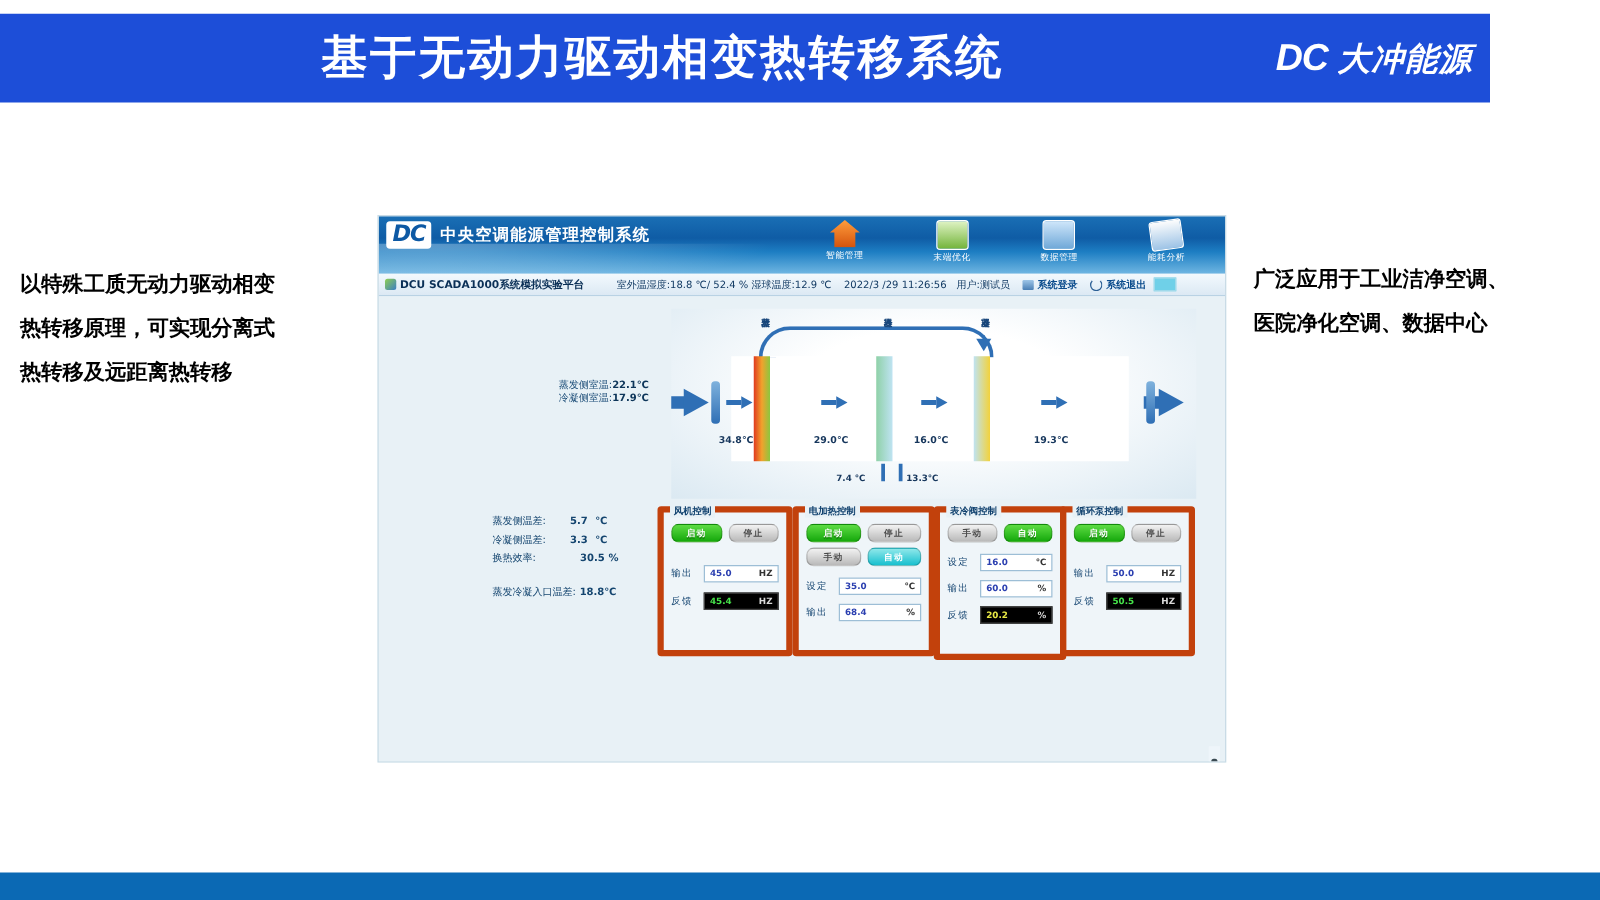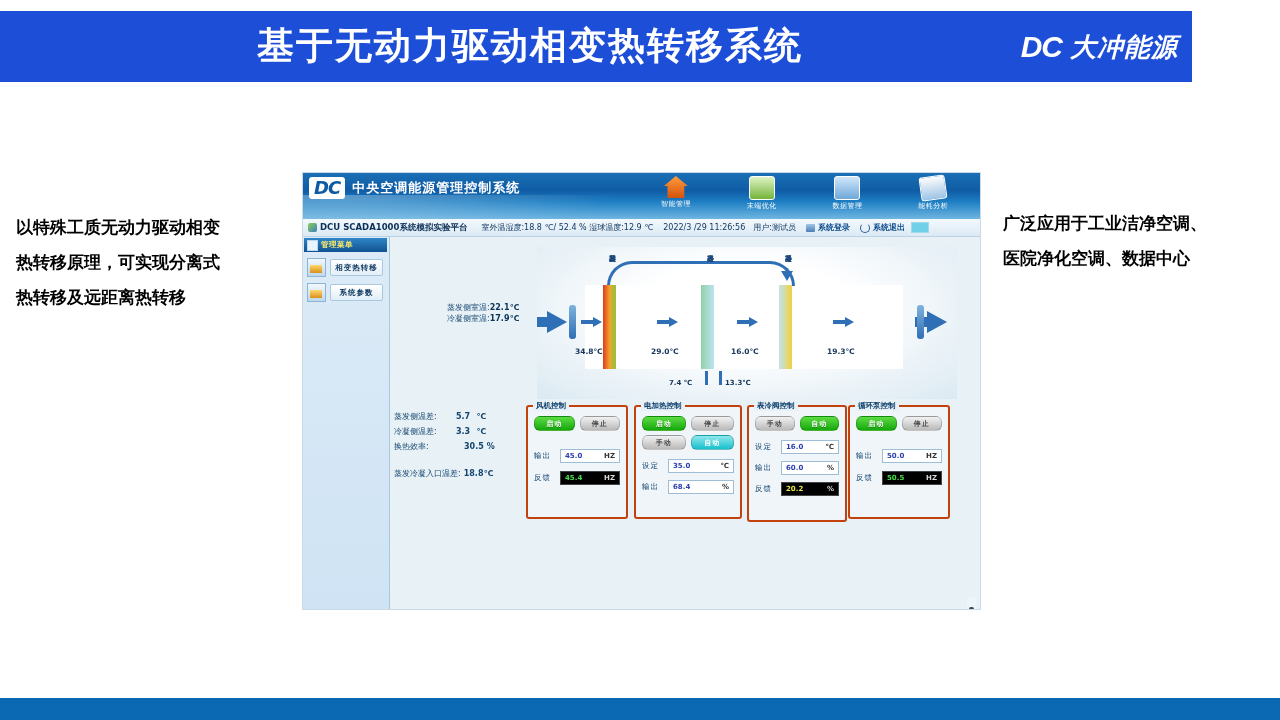--- a/index.html
+++ b/index.html
@@ -66,21 +66,21 @@
     transform:rotate(-8deg);}
   .navlabel{color:#ffffff;font-size:7px;margin-top:1px;letter-spacing:.5px;}
   .scada-status{
     position:relative;height:17px;width:100%;
     background:linear-gradient(180deg,#f3f9fd,#dce9f4);
     border-bottom:1px solid #b9d2e4;display:flex;align-items:center;font-size:8px;color:#123a63;
   }
   .st-dot{width:9px;height:9px;margin:0 3px 0 5px;border-radius:2px;
     background:linear-gradient(135deg,#8fd04f,#3b7ec6);}
   .st-title{font-weight:bold;font-size:8.5px;color:#0a2f56;}
-  .st-env{margin-left:14px;letter-spacing:0px;}
+  .st-env{margin-left:26px;letter-spacing:0px;}
   .st-time{margin-left:10px;}
   .st-user{margin-left:8px;}
   .st-link{margin-left:10px;color:#0a4b8c;font-weight:bold;display:flex;align-items:center;gap:3px;}
   .st-ico{width:9px;height:8px;background:linear-gradient(180deg,#9fc6e8,#4a7fb5);border-radius:1px;}
   .st-pow{width:8px;height:8px;border:1.2px solid #2b5f95;border-radius:50%;
     border-top-color:transparent;}
   .st-chip{width:16px;height:9px;margin-left:6px;background:#6fd0e8;border:1px solid #9fd9ea;}
   .scada-body{position:relative;height:375px;width:100%;background:#e8f1f6;}
   
   .sb{
@@ -146,21 +146,21 @@
   .tmp-bottom{position:absolute;top:132px;font-size:7px;font-weight:bold;color:#16365c;}
   .tick{position:absolute;top:124px;width:3px;height:14px;background:#2f6fb5;}
   
   .stats{position:absolute;left:5px;top:172px;font-size:8px;color:#14456f;line-height:15px;}
   .stats .row{display:flex;}
   .stats .lbl{width:62px;}
   .stats .val{font-weight:bold;}
   .stats .gap{height:12px;}
   
   .panel{
-    position:absolute;top:168px;border:2px solid #c2410c;border-radius:3px;
+    position:absolute;top:168px;border:5px solid #c2410c;border-radius:3px;
     background:rgba(255,255,255,.30);
   }
   .panel-title{
     position:absolute;left:5px;top:-6px;background:#e8f1f6;padding:0 3px;
     font-size:7.5px;font-weight:bold;color:#10416e;
   }
   .btnrow{display:flex;gap:5px;margin:9px 6px 0 6px;align-items:center;}
   .ctlbtn{
     flex:1;height:13px;border-radius:6px;font-size:7px;font-weight:bold;color:#ffffff;
     display:flex;align-items:center;justify-content:center;letter-spacing:1px;
@@ -248,34 +248,20 @@
     </span>
     <span class="st-link">
       <span class="st-pow"></span>
       <span>系统退出</span>
     </span>
     <span class="st-chip"></span>
   </div>
 
   <div class="scada-body">
 
-    <div class="sb">
-      <div class="sb-head">
-        <span class="sb-head-ico"></span>
-        <span class="sb-head-txt">管理菜单</span>
-      </div>
-      <div class="sb-item">
-        <span class="sb-ico"></span>
-        <span class="sb-btn">相变热转移</span>
-      </div>
-      <div class="sb-item">
-        <span class="sb-ico"></span>
-        <span class="sb-btn">系统参数</span>
-      </div>
-    </div>
 
     <div class="main">
 
       <div class="roomtemp">
         <div><span>蒸发侧室温:</span><b>22.1℃</b></div>
         <div><span>冷凝侧室温:</span><b>17.9℃</b></div>
       </div>
 
       <div class="diagram">
         <div class="dg-inner"></div>

